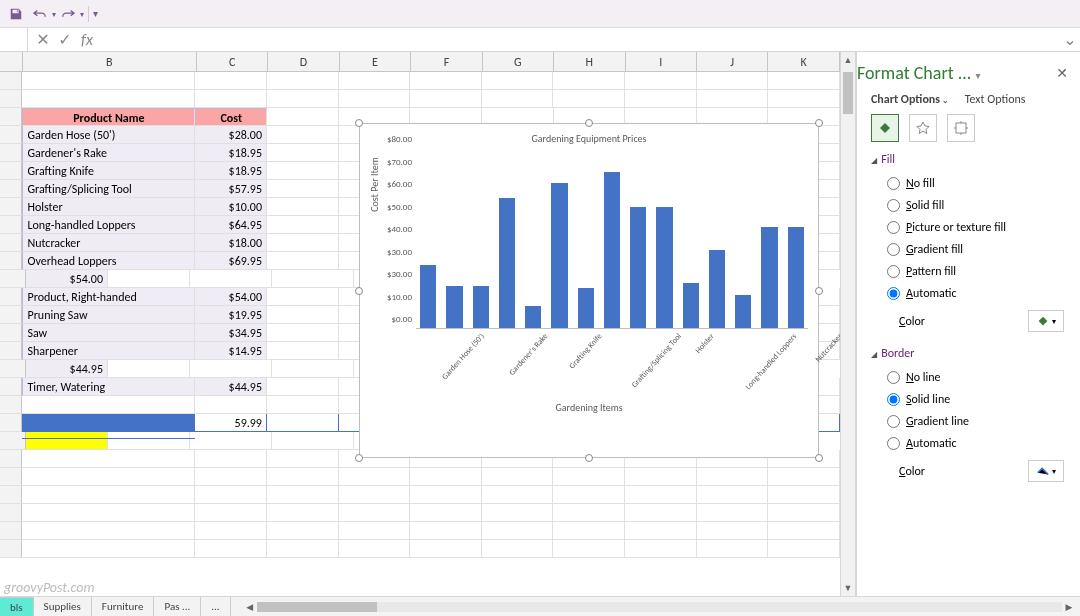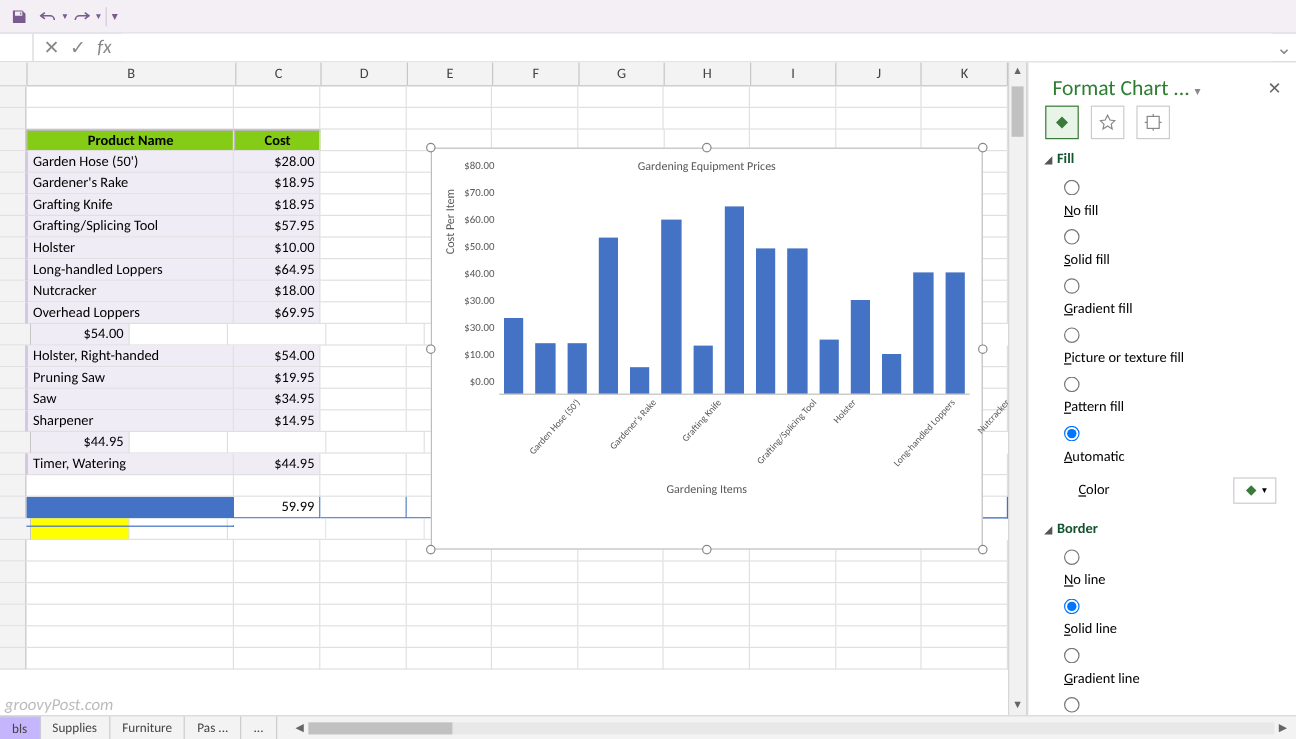--- a/index.html
+++ b/index.html
@@ -28,21 +28,21 @@
 .col-headers .ch { border-right: 1px solid #c6c6c6; text-align: center; font-size: 12px; color: #444; line-height: 20px; }
 .col-B { width: 200px; } .col-C { width: 82px; } .col-D { width: 82px; } .col-E { width: 82px; } .col-F { width: 82px; } .col-G { width: 82px; } .col-H { width: 82px; } .col-I { width: 82px; } .col-J { width: 82px; } .col-K { width: 82px; }
 
 .grid-body { position: relative; height: calc(100% - 20px); overflow: hidden; }
 .row { display: flex; height: 18px; }
 .row .rh { width: 26px; border-right: 1px solid #c6c6c6; border-bottom: 1px solid #e0e0e0; background: #f3f3f3; }
 .row .cell { border-right: 1px solid #e0e0e0; border-bottom: 1px solid #e0e0e0; font-size: 12px; padding: 0 4px; line-height: 18px; white-space: nowrap; overflow: hidden; }
 .row .cell.right { text-align: right; }
 
 
-.hdr { font-weight: bold; text-align: center; background: #84cc16; border: 1px solid #c4b4d4; }
+.hdr { font-weight: bold; text-align: center; background: #fca5a5; border: 1px solid #c4b4d4; }
 .data-b { background: #f0ecf5; border-right: 1px solid #c4b4d4; border-left: 1px solid #c4b4d4; border-bottom: 1px solid #c4b4d4; }
 .data-c { background: #f0ecf5; border-right: 1px solid #c4b4d4; border-bottom: 1px solid #c4b4d4; text-align: right; }
 
 .blue-row { background: #4472c4; color: #fff; font-weight: bold; }
 .blue-row .cell { border-color: #4472c4; }
 .blue-row .filter { float: left; width: 14px; height: 14px; background: #d9e1f2; border: 1px solid #2f528f; margin: 1px 2px 0 0; position: relative; }
 .blue-row .filter::after { content: '▾'; font-size: 8px; color: #333; position: absolute; top: 0; left: 2px; }
 .blue-row .filter-r { float: right; }
 
 .yellow-row .cell { background: #ffff00; }
@@ -67,47 +67,47 @@
 .xaxis-label { text-align: center; font-size: 10px; color: #595959; margin-top: 0px; }
 
 
 .vscroll { width: 16px; background: #f1f1f1; border-left: 1px solid #d6d6d6; border-right: 1px solid #d6d6d6; display: flex; flex-direction: column; }
 .vscroll .arr { height: 16px; text-align: center; font-size: 9px; color: #666; line-height: 16px; cursor: pointer; }
 .vscroll .track { flex: 1; position: relative; }
 .vscroll .thumb { position: absolute; left: 2px; right: 2px; top: 4px; height: 42px; background: #c1c1c1; }
 
 
 .pane { flex: 1; border-left: 1px solid #d6d6d6; display: flex; flex-direction: column; }
-.pane-header { display: flex; justify-content: space-between; align-items: center; padding: 10px 12px 4px 20px; }
+.pane-header { display: flex; justify-content: space-between; align-items: center; padding: 10px 12px 4px 0; }
 .pane-title { font-size: 18px; color: #2e7d32; }
 .pane-close { font-size: 14px; color: #666; cursor: pointer; }
 .pane-tabs { display: flex; gap: 16px; padding: 4px 14px 8px; font-size: 12px; }
 .pane-tab { color: #444; cursor: pointer; }
 .pane-tab.active { font-weight: bold; }
 .pane-tab .chev { font-size: 8px; color: #3a7a3a; margin-left: 2px; }
 .pane-icons { display: flex; gap: 10px; padding: 0 14px 10px; }
 .pane-icon { width: 28px; height: 28px; border: 1px solid #ccc; display: flex; align-items: center; justify-content: center; cursor: pointer; background: #fff; }
 .pane-icon.active { background: #e8f4e8; border-color: #3a7a3a; }
 
 .pane-body { flex: 1; overflow-y: auto; padding: 0 4px 0 14px; position: relative; font-size: 12px; }
 .pane-body::-webkit-scrollbar { width: 16px; }
 .pane-section { margin-bottom: 8px; }
-.pane-section-title { color: #14532d; font-weight: bold; font-size: 12px; cursor: pointer; margin-bottom: 6px; }
+.pane-section-title { color: #701a75; font-weight: normal; font-size: 12px; cursor: pointer; margin-bottom: 6px; }
 .pane-section-title::before { content: '◢'; font-size: 8px; margin-right: 4px; color: #555; display:inline-block; transform: rotate(0deg);}
-.pane-radio { display: flex; align-items: flex-start; gap: 6px; padding: 4px 0 4px 16px; cursor: pointer; flex-direction: column; }
+.pane-radio { display: flex; align-items: center; gap: 6px; padding: 4px 0 4px 16px; cursor: pointer; }
 .pane-radio input { margin: 0; }
 .pane-radio label { cursor: pointer; }
 .pane-radio .u { text-decoration: underline; }
 .pane-color-row { display: flex; justify-content: space-between; align-items: center; padding: 6px 12px 6px 28px; }
 .pane-color-btn { width: 36px; height: 22px; border: 1px solid #ccc; display: flex; align-items: center; justify-content: center; cursor: pointer; }
 
 
 .statusbar { height: 20px; background: #f3f3f3; border-top: 1px solid #d6d6d6; display: flex; align-items: center; font-size: 11px; position: relative; }
 .sheet-tab { padding: 0 10px; height: 100%; line-height: 20px; border-right: 1px solid #ccc; cursor: pointer; color: #444; }
-.sheet-tab.active { background: #c4b5fd; border-top: 1px solid #ccc; }
+.sheet-tab.active { background: #5eead4; border-top: 1px solid #ccc; }
 .hscroll { flex: 1; display: flex; align-items: center; margin: 0 4px; }
 .hscroll .harr { width: 14px; text-align: center; cursor: pointer; color: #666; font-size: 9px; }
 .hscroll .htrack { flex: 1; height: 10px; background: #e8e8e8; position: relative; }
 .hscroll .hthumb { position: absolute; left: 0; width: 120px; top: 0; bottom: 0; background: #c1c1c1; }
 
 .watermark { position: absolute; left: 4px; bottom: 20px; font-size: 14px; color: rgba(120,120,120,.5); font-style: italic; pointer-events: none; }
 </style>
 </head>
 <body>
 
@@ -315,21 +315,21 @@
             <div class="cell col-E"></div>
             <div class="cell col-F"></div>
             <div class="cell col-G"></div>
             <div class="cell col-H"></div>
             <div class="cell col-I"></div>
             <div class="cell col-J"></div>
             <div class="cell col-K"></div>
           </div>
           <div class="row">
             <div class="rh"></div>
-    <div class="cell col-B data-b">Holster, Right-handed</div>
+    <div class="cell col-B data-b">Product, Right-handed</div>
     <div class="cell col-C data-c">$54.00</div>
     <div class="cell col-D"></div>
             <div class="cell col-E"></div>
             <div class="cell col-F"></div>
             <div class="cell col-G"></div>
             <div class="cell col-H"></div>
             <div class="cell col-I"></div>
             <div class="cell col-J"></div>
             <div class="cell col-K"></div>
           </div>
@@ -585,20 +585,24 @@
         <div class="thumb"></div>
       </div>
     <div class="arr">▼</div>
   </div>
 
   <div class="pane">
     <div class="pane-header">
       <div class="pane-title"><span>Format Chart ...</span> <span style="font-size:10px;color:#888;">▾</span></div>
       <div class="pane-close">✕</div>
     </div>
+    <div class="pane-tabs">
+      <div class="pane-tab active"><span>Chart Options</span><span class="chev">⌄</span></div>
+      <div class="pane-tab">Text Options</div>
+    </div>
     <div class="pane-icons">
       <div class="pane-icon active">
           <svg width="16" height="16" viewBox="0 0 16 16">
             <path fill="#3a7a3a" d="M3 8l5-5 5 5-5 5z"></path>
           </svg>
         </div>
       <div class="pane-icon">
           <svg width="16" height="16" viewBox="0 0 16 16">
             <path fill="none" stroke="#888" d="M8 2l2 4 4 .5-3 3 .8 4L8 11l-3.8 2.5.8-4-3-3L6 6z"></path>
           </svg>
@@ -618,25 +622,25 @@
             <div class="pane-radio">
               <input type="radio" name="fill-group" style="">
               <label><span class="u">N</span>o fill</label>
             </div>
             <div class="pane-radio">
               <input type="radio" name="fill-group" style="">
               <label><span class="u">S</span>olid fill</label>
             </div>
             <div class="pane-radio">
               <input type="radio" name="fill-group" style="">
+              <label><span class="u">P</span>icture or texture fill</label>
+            </div>
+            <div class="pane-radio">
+              <input type="radio" name="fill-group" style="">
               <label><span class="u">G</span>radient fill</label>
-            </div>
-            <div class="pane-radio">
-              <input type="radio" name="fill-group" style="">
-              <label><span class="u">P</span>icture or texture fill</label>
             </div>
             <div class="pane-radio">
               <input type="radio" name="fill-group" style="">
               <label><span class="u">P</span>attern fill</label>
             </div>
             <div class="pane-radio">
               <input type="radio" name="fill-group" checked="" style="">
               <label><span class="u">A</span>utomatic</label>
             </div>
           </div>

